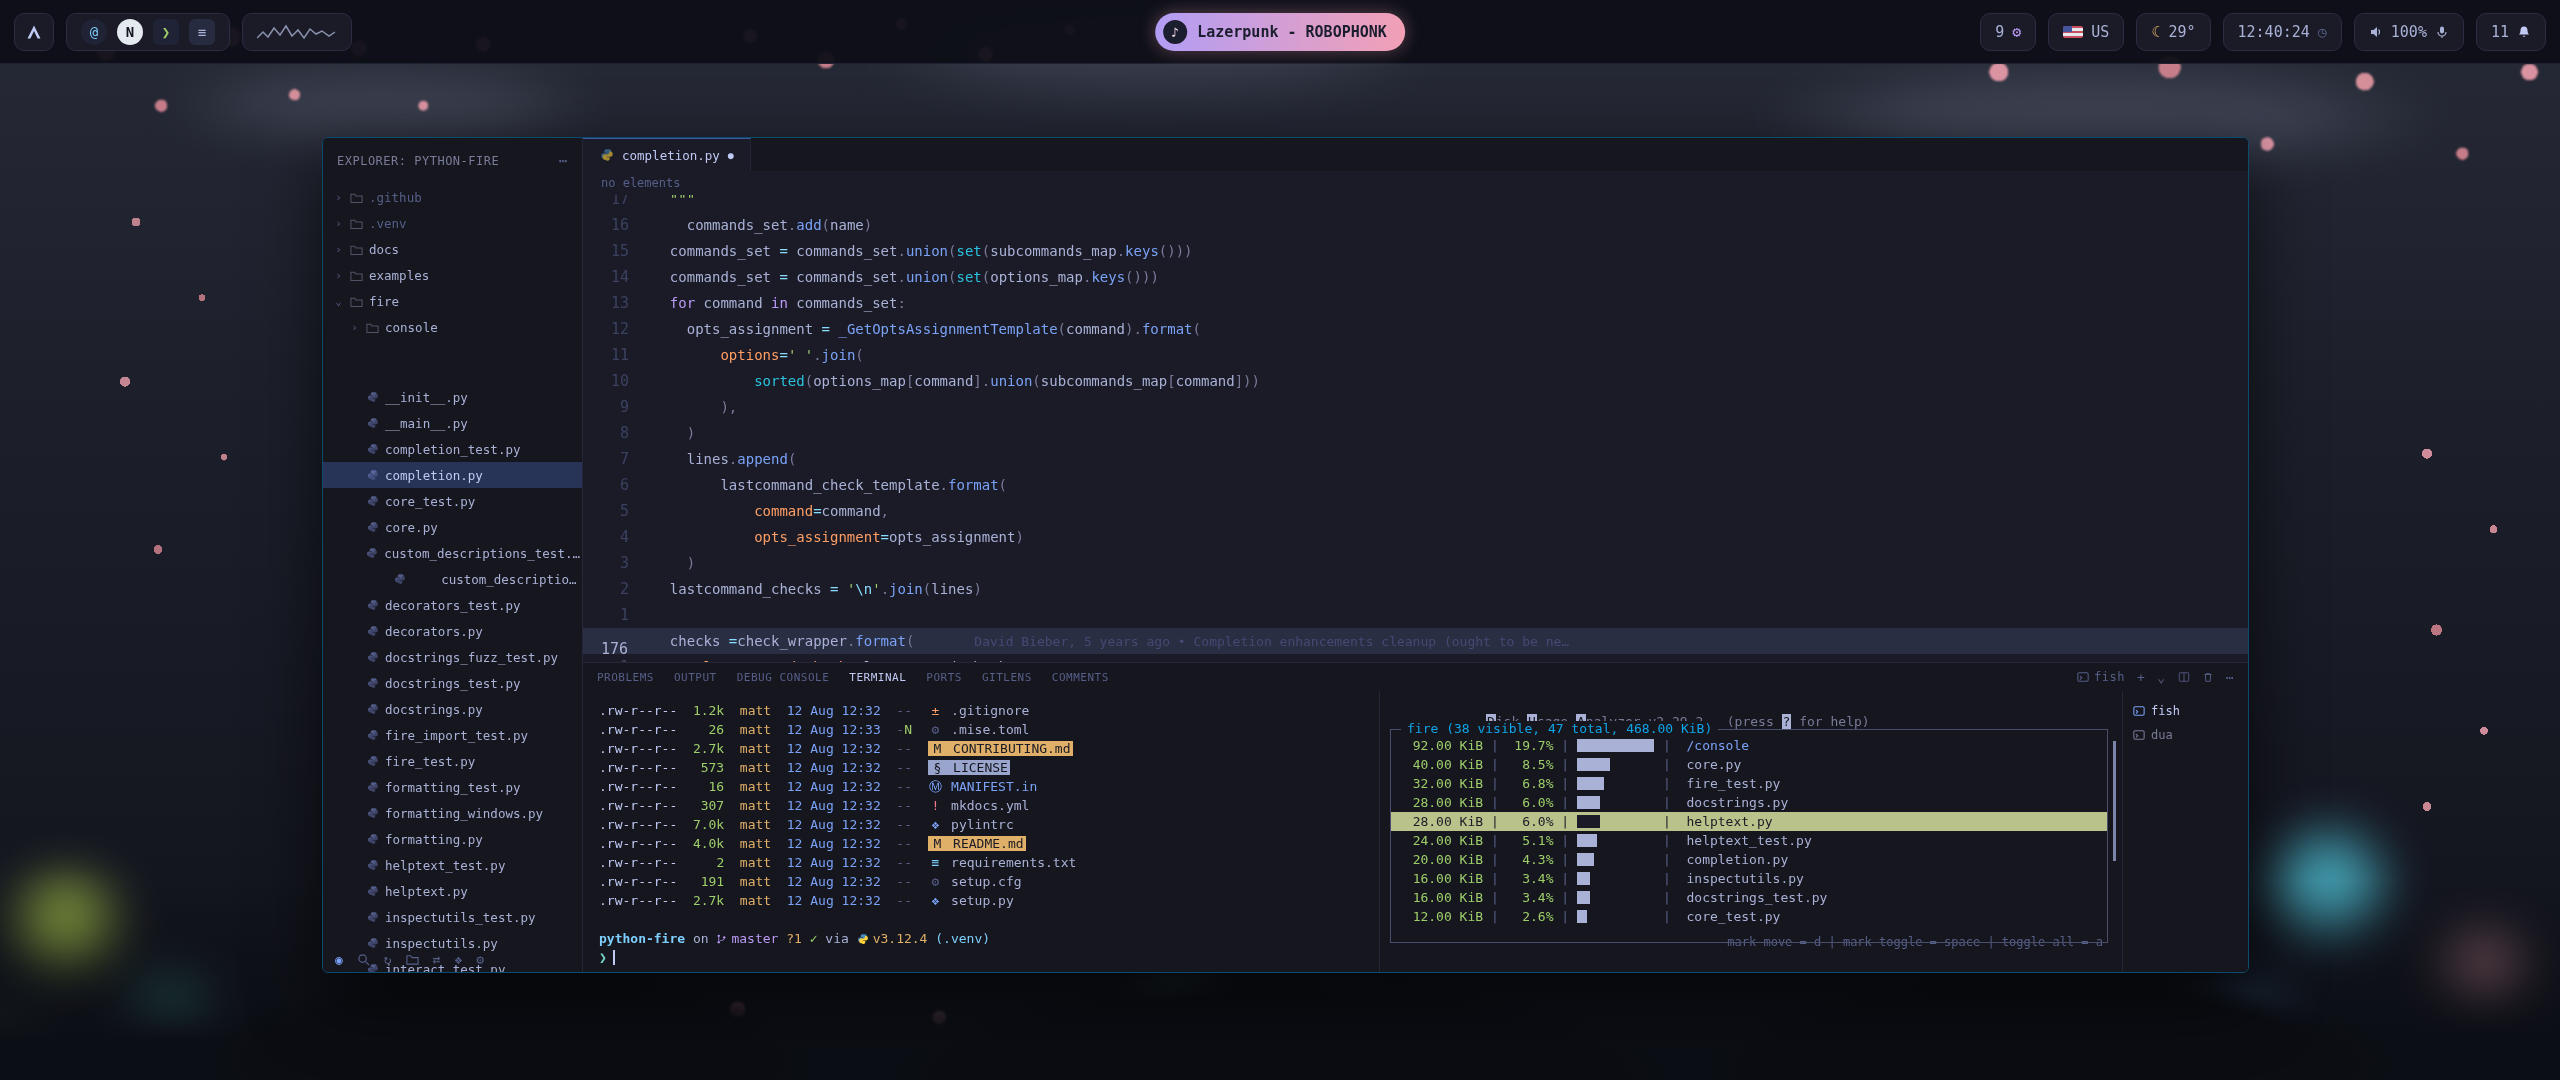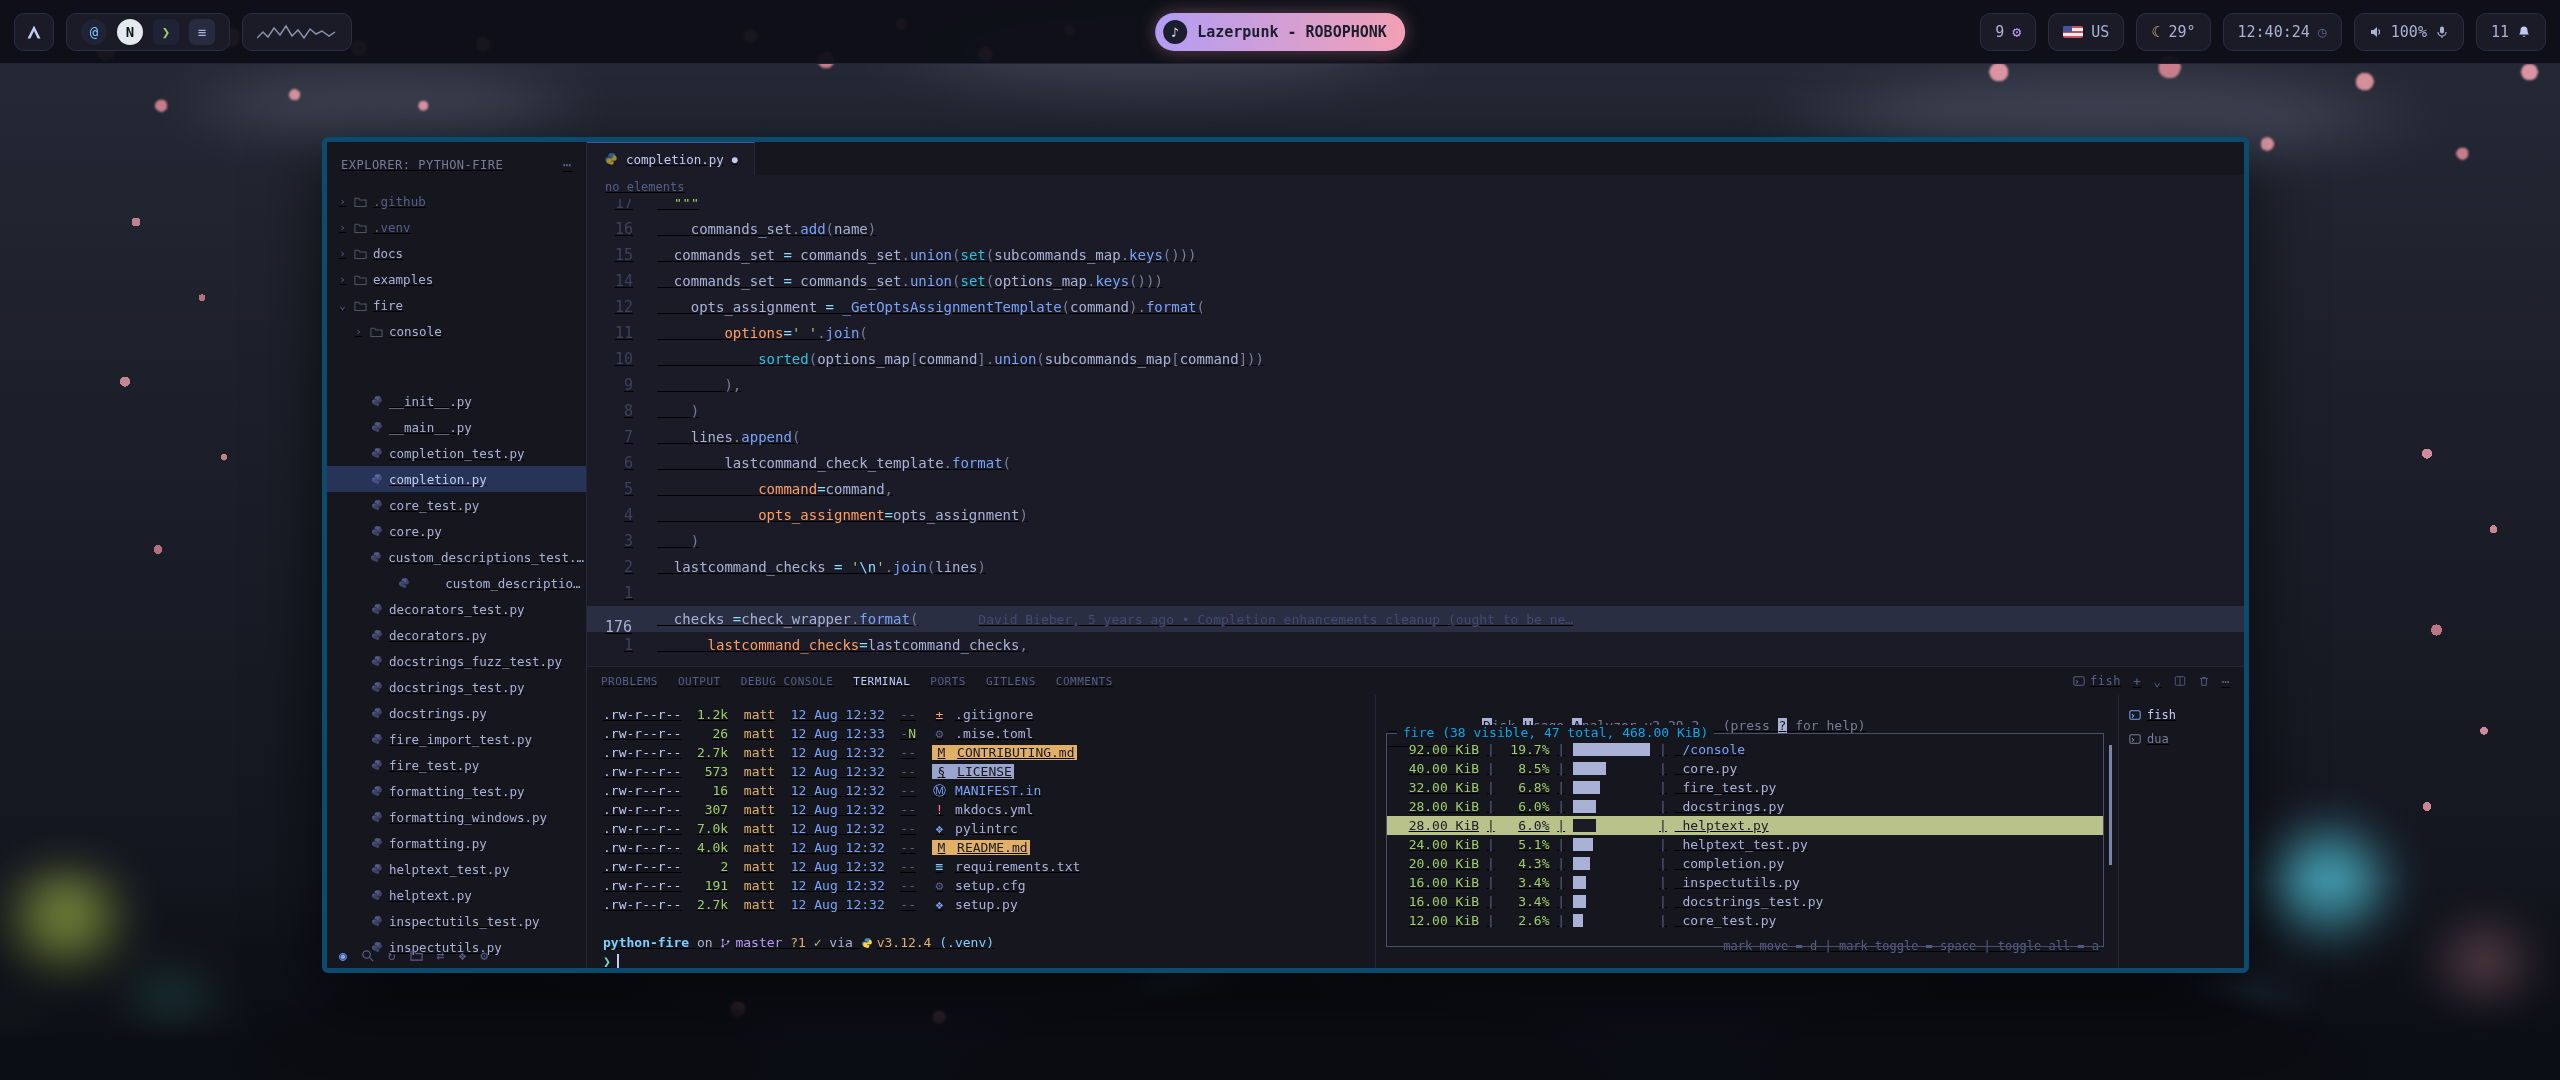--- a/index.html
+++ b/index.html
@@ -99,22 +99,22 @@
     display:flex; align-items:center; justify-content:center; font-size:13px; }
   .accent-purple { color:#bb9af7; }
   .accent-yellow { color:#e0af68; }
   .dim { color:#565f89; }
   .flag { position:relative; width:20px; height:12px; border-radius:2px; overflow:hidden;
     background:repeating-linear-gradient(180deg,#c94f5f 0 2.4px,#e8e8ef 2.4px 4.8px); }
   .flag::before { content:""; position:absolute; left:0; top:0; width:45%; height:50%; background:#46549b; }
 
   
   .window { position:absolute; left:322px; top:137px; width:1927px; height:836px;
-    background:#16161e; border:5px solid #0c4a6e; border-radius:6px; overflow:hidden;
-    box-shadow:0 24px 70px rgba(0,0,0,.65); display:flex; z-index:40;text-decoration:underline; }
+    background:#16161e; border:1px solid #0c4a6e; border-radius:6px; overflow:hidden;
+    box-shadow:0 24px 70px rgba(0,0,0,.65); display:flex; z-index:40; }
 
   
   .explorer { width:260px; background:#16161e; border-right:1px solid #24263a;
     display:flex; flex-direction:column; position:relative; }
   .ex-header { height:46px; display:flex; align-items:center; padding:0 14px;
     color:#787c99; font-size:12px; letter-spacing:.5px; }
   .ex-header .more { margin-left:auto; color:#565f89; font-size:15px; }
   .ex-list { flex:1; overflow:hidden; padding-bottom:26px; }
   .ex-row { height:26px; display:flex; align-items:center; gap:5px; font-size:12.5px;
     color:#a9b1d6; cursor:pointer; white-space:nowrap; }
@@ -643,20 +643,21 @@
     <div class="breadcrumb">
       <span>no elements</span>
     </div>
 
     <div class="editor">
       <div class="code-scroll">
           <div class="code-line"><span class="gutter">17</span><span class="code-text"><span class="tk-s">  """</span></span></div>
           <div class="code-line"><span class="gutter">16</span><span class="code-text"><span class="tk-v">    commands_set</span><span class="tk-d">.</span><span class="tk-f">add</span><span class="tk-d">(</span><span class="tk-v">name</span><span class="tk-d">)</span></span></div>
           <div class="code-line"><span class="gutter">15</span><span class="code-text"><span class="tk-v">  commands_set </span><span class="tk-o">=</span><span class="tk-v"> commands_set</span><span class="tk-d">.</span><span class="tk-f">union</span><span class="tk-d">(</span><span class="tk-b">set</span><span class="tk-d">(</span><span class="tk-v">subcommands_map</span><span class="tk-d">.</span><span class="tk-f">keys</span><span class="tk-d">()))</span></span></div>
           <div class="code-line"><span class="gutter">14</span><span class="code-text"><span class="tk-v">  commands_set </span><span class="tk-o">=</span><span class="tk-v"> commands_set</span><span class="tk-d">.</span><span class="tk-f">union</span><span class="tk-d">(</span><span class="tk-b">set</span><span class="tk-d">(</span><span class="tk-v">options_map</span><span class="tk-d">.</span><span class="tk-f">keys</span><span class="tk-d">()))</span></span></div>
+          <div class="code-line"><span class="gutter">13</span><span class="code-text"><span class="tk-k">  for </span><span class="tk-v">command</span><span class="tk-k"> in </span><span class="tk-v">commands_set</span><span class="tk-d">:</span></span></div>
           <div class="code-line"><span class="gutter">12</span><span class="code-text"><span class="tk-v">    opts_assignment </span><span class="tk-o">=</span><span class="tk-d"> </span><span class="tk-f">_GetOptsAssignmentTemplate</span><span class="tk-d">(</span><span class="tk-v">command</span><span class="tk-d">).</span><span class="tk-f">format</span><span class="tk-d">(</span></span></div>
           <div class="code-line"><span class="gutter">11</span><span class="code-text"><span class="tk-p">        options</span><span class="tk-o">=</span><span class="tk-s">' '</span><span class="tk-d">.</span><span class="tk-f">join</span><span class="tk-d">(</span></span></div>
           <div class="code-line"><span class="gutter">10</span><span class="code-text"><span class="tk-d">            </span><span class="tk-b">sorted</span><span class="tk-d">(</span><span class="tk-v">options_map</span><span class="tk-d">[</span><span class="tk-v">command</span><span class="tk-d">].</span><span class="tk-f">union</span><span class="tk-d">(</span><span class="tk-v">subcommands_map</span><span class="tk-d">[</span><span class="tk-v">command</span><span class="tk-d">]))</span></span></div>
           <div class="code-line"><span class="gutter">9</span><span class="code-text"><span class="tk-d">        ),</span></span></div>
           <div class="code-line"><span class="gutter">8</span><span class="code-text"><span class="tk-d">    )</span></span></div>
           <div class="code-line"><span class="gutter">7</span><span class="code-text"><span class="tk-v">    lines</span><span class="tk-d">.</span><span class="tk-f">append</span><span class="tk-d">(</span></span></div>
           <div class="code-line"><span class="gutter">6</span><span class="code-text"><span class="tk-v">        lastcommand_check_template</span><span class="tk-d">.</span><span class="tk-f">format</span><span class="tk-d">(</span></span></div>
           <div class="code-line"><span class="gutter">5</span><span class="code-text"><span class="tk-p">            command</span><span class="tk-o">=</span><span class="tk-v">command</span><span class="tk-d">,</span></span></div>
           <div class="code-line"><span class="gutter">4</span><span class="code-text"><span class="tk-p">            opts_assignment</span><span class="tk-o">=</span><span class="tk-v">opts_assignment</span><span class="tk-d">)</span></span></div>
           <div class="code-line"><span class="gutter">3</span><span class="code-text"><span class="tk-d">    )</span></span></div>

